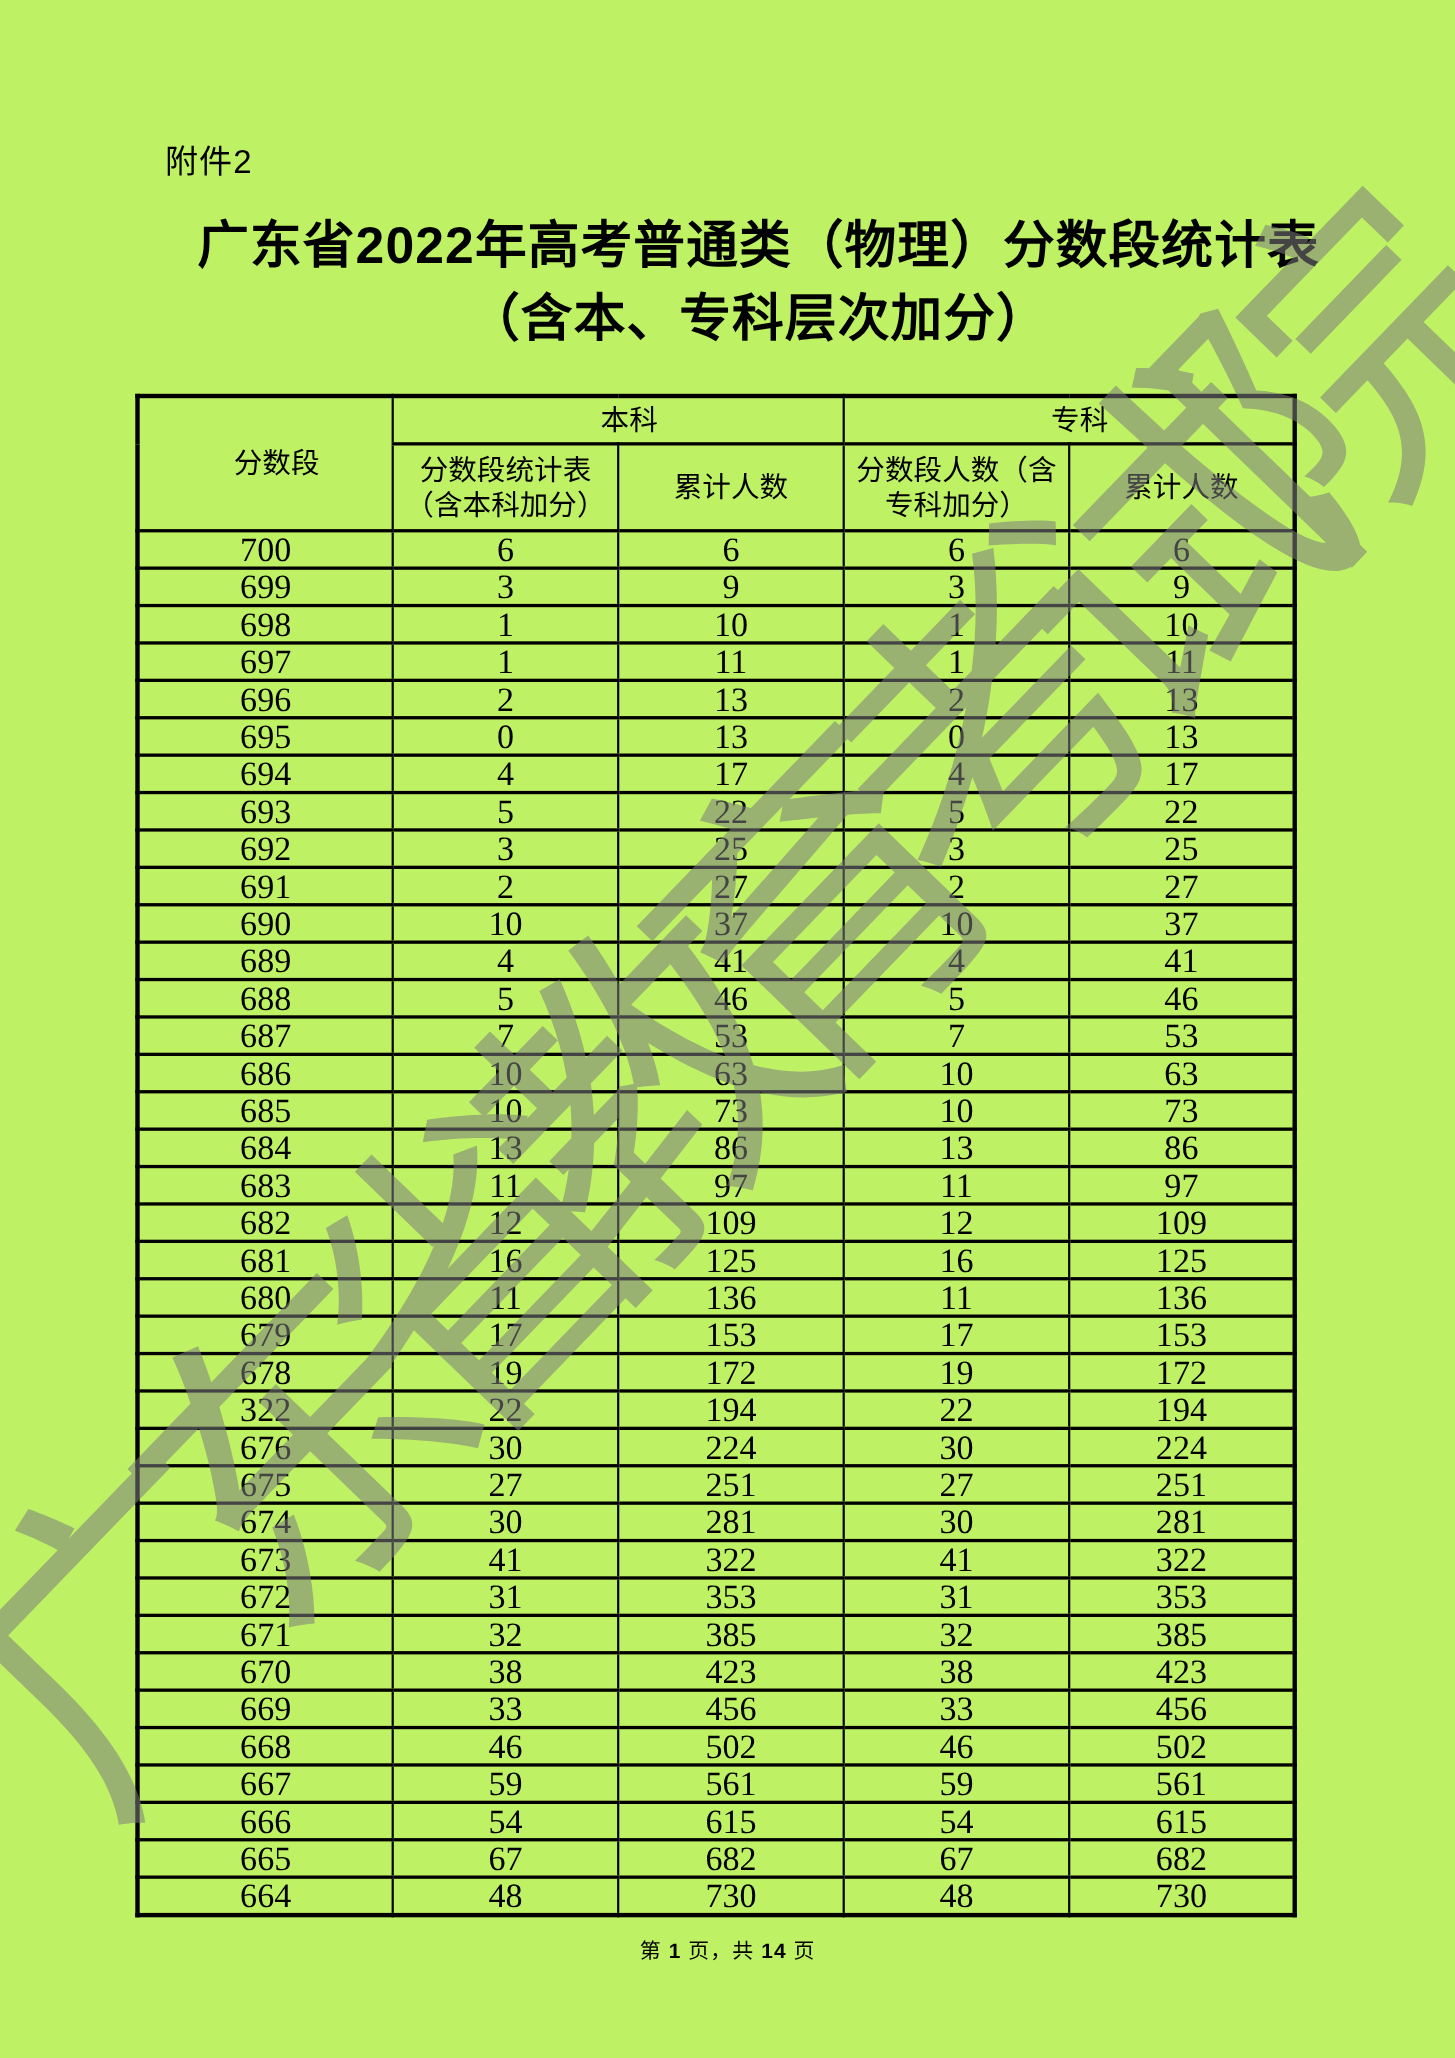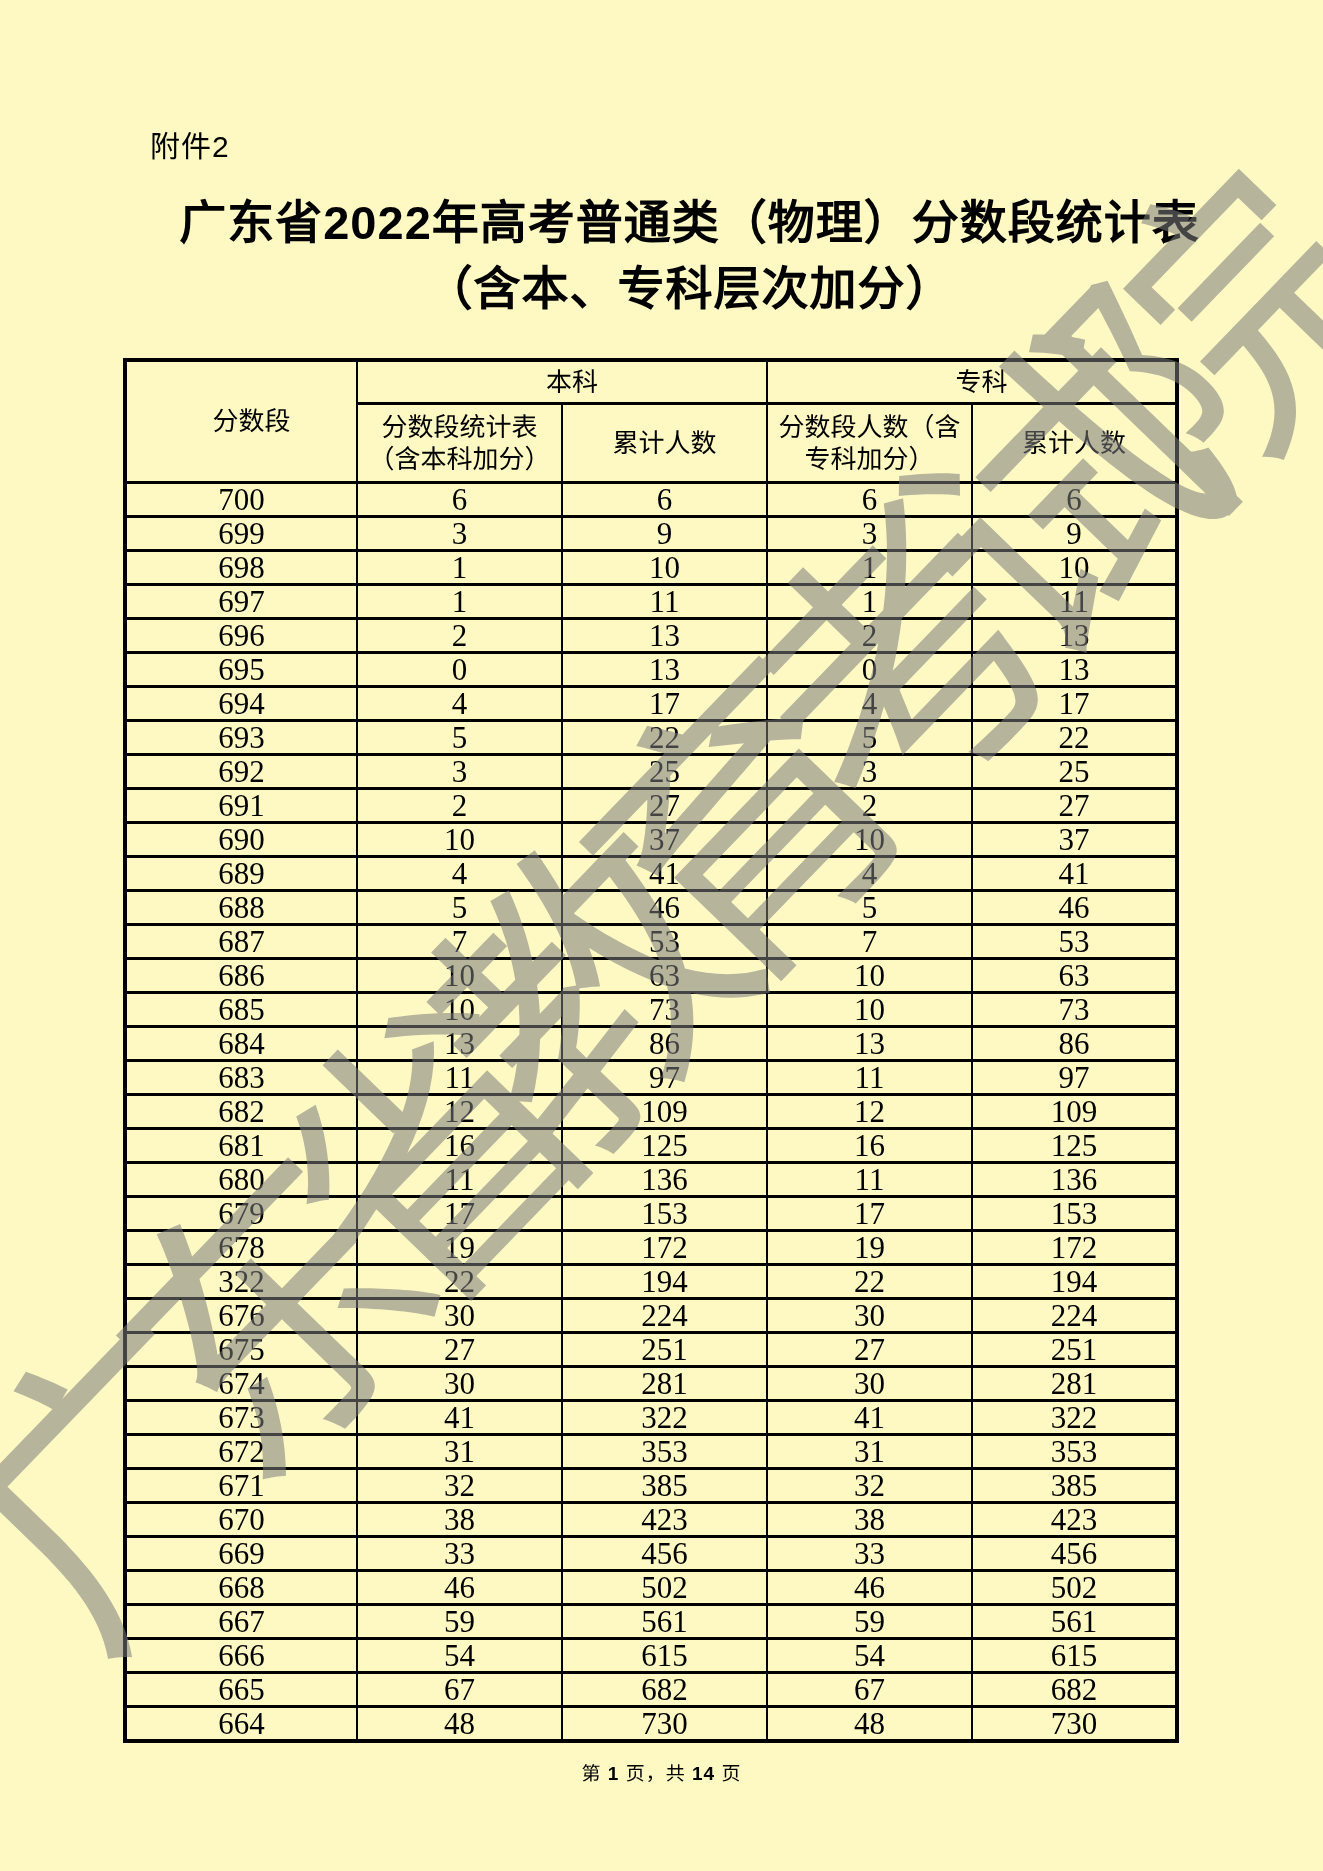--- a/index.html
+++ b/index.html
@@ -1,17 +1,17 @@
 <!DOCTYPE html>
 <html lang="zh-CN"><head>
 <meta charset="utf-8">
 <style>
   html,body{margin:0;padding:0;background:#ffffff;}
   .page{
-    position:relative;width:1323px;height:1871px;background:#fef9c3;
+    position:relative;width:1323px;height:1871px;background:#bef264;
     overflow:hidden;color:#000;font-family:"Liberation Sans",sans-serif;text-decoration:underline;
   }
   .attachment{
     position:absolute;left:150px;top:122px;font-size:30px;letter-spacing:1px;
   }
   .title-block{
     position:absolute;left:16px;top:190px;width:1323px;text-align:center;
     font-weight:bold;font-size:47px;line-height:66px;letter-spacing:1px;padding-left:12px;
   }
   table.score-table{

